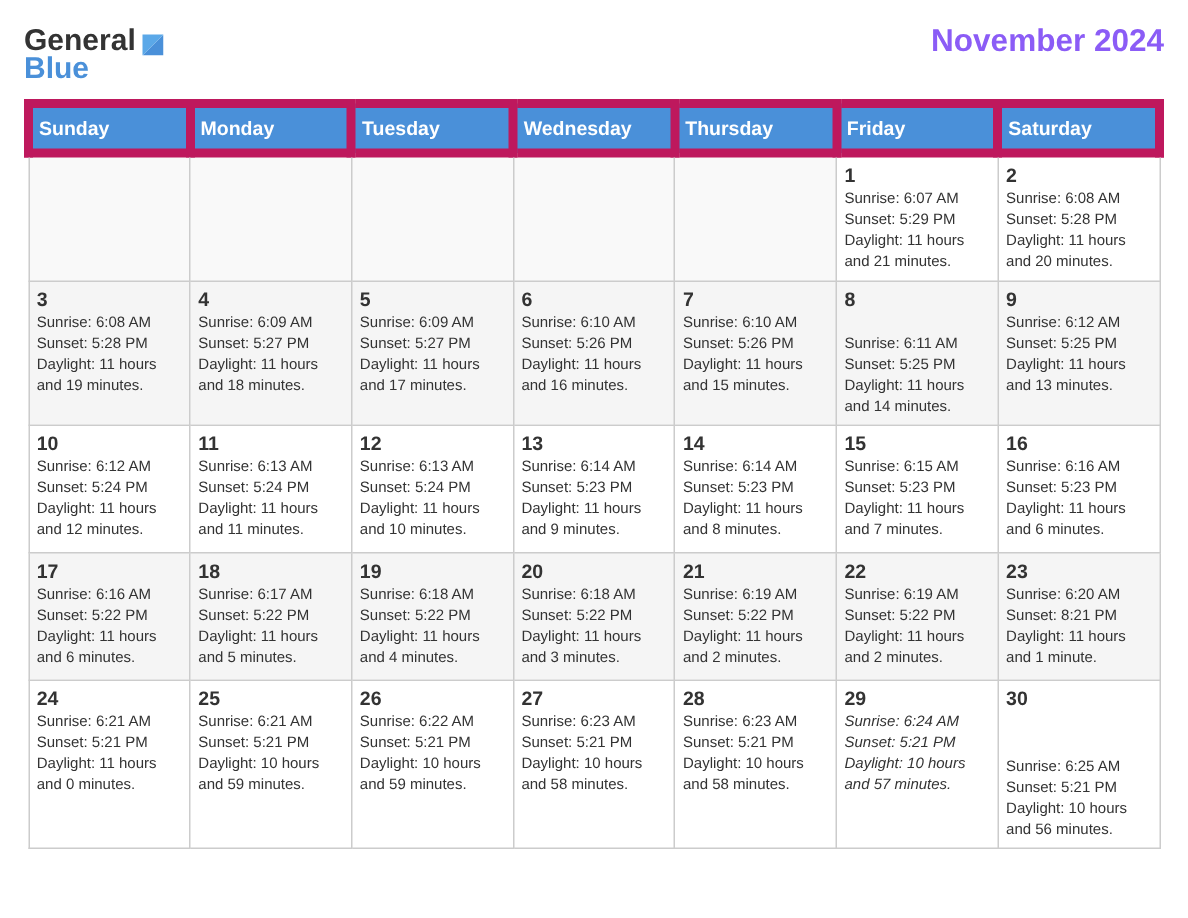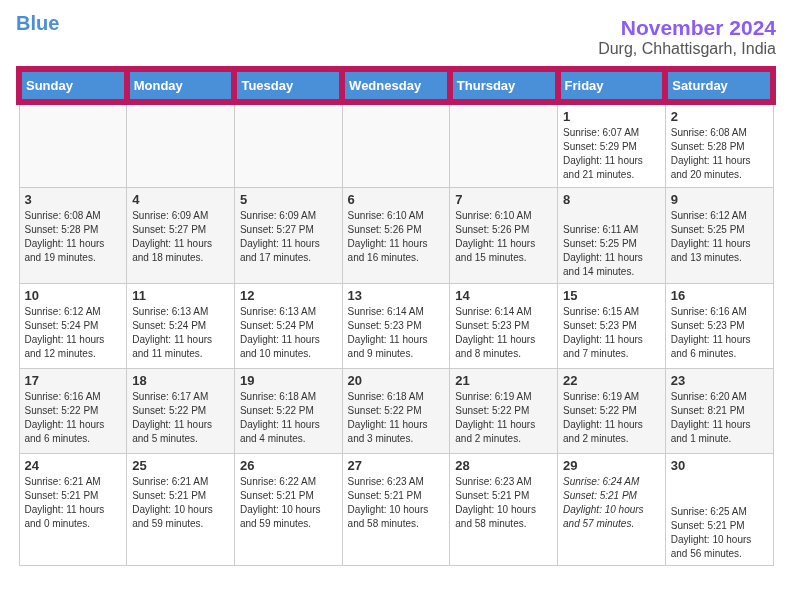--- a/index.html
+++ b/index.html
@@ -72,25 +72,31 @@
     }
     td.empty {
       background: #f9f9f9;
     }
   </style>
 </head>
 <body>
 
 <div class="header-area">
   <div class="logo">
+    <div style="display:flex;align-items:center;">
+      <span style="font-size:20px;font-weight:bold;color:#333;">General</span>
+      <svg width="18" height="18" viewBox="0 0 18 18" style="margin-left:1px;">
+        <polygon points="4,18 18,4 18,18" fill="#4a90d9"></polygon>
+        <polygon points="4,18 18,4 4,4" fill="#5ba8e8"></polygon>
+      </svg>
+    </div>
     <span style="font-size:20px;font-weight:bold;color:#4a90d9;margin-top:-4px;">Blue</span>
   </div>
   <div class="title-area">
     <div class="month-title">November 2024</div>
-    <div class="location-title">Durg, Chhattisgarh, India</div>
   </div>
 </div>
 
 <table>
   <thead>
     <tr>
     <th>Sunday</th>
         <th>Monday</th>
         <th>Tuesday</th>
         <th>Wednesday</th>

